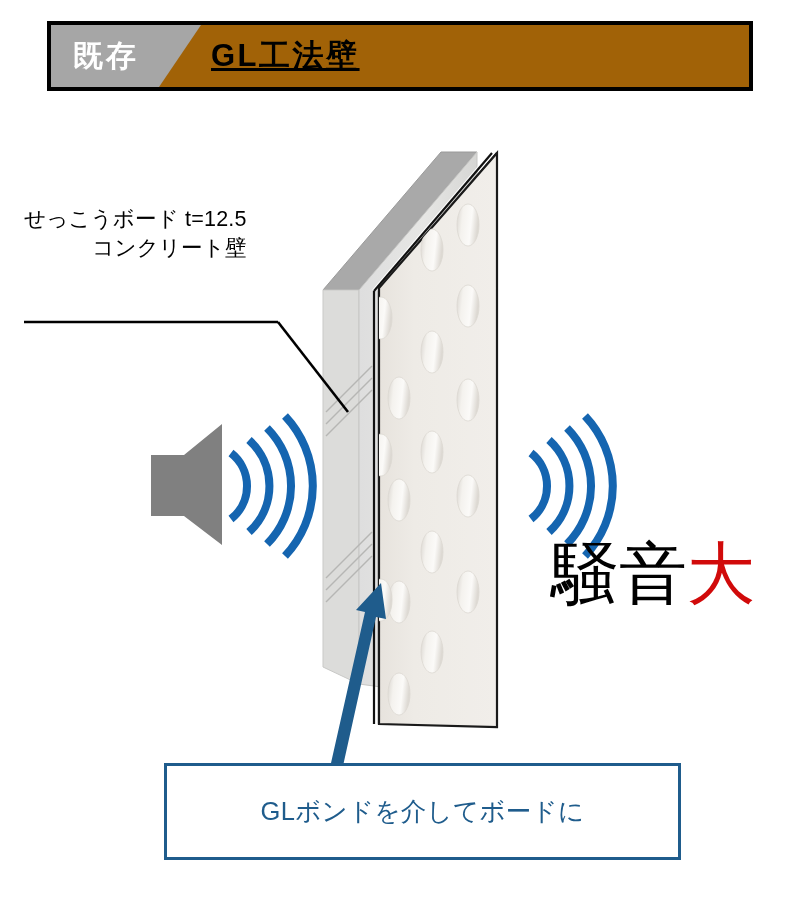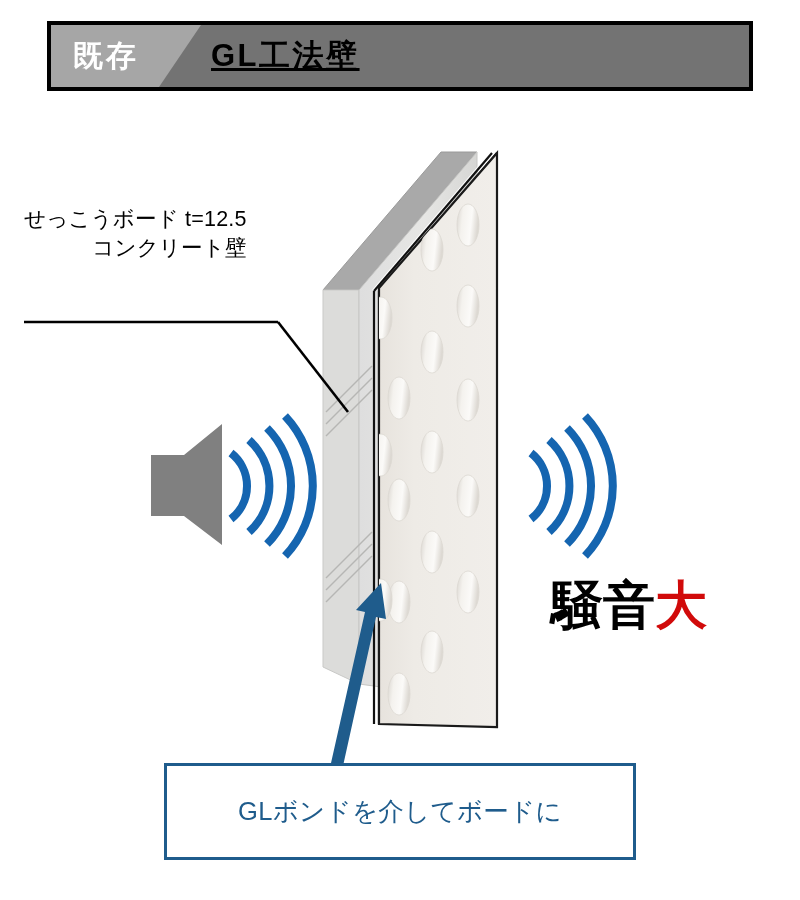--- a/index.html
+++ b/index.html
@@ -18,21 +18,21 @@
 
   
   #header-bar {
     position: absolute;
     left: 47px;
     top: 21px;
     width: 706px;
     height: 70px;
     border: 4px solid #000000;
     box-sizing: border-box;
-    background: #737373;
+    background: #a16207;
     overflow: hidden;
   }
   #header-badge {
     position: absolute;
     left: 0;
     top: 0;
     width: 150px;
     height: 100%;
     background: #a6a6a6;
     clip-path: polygon(0 0, 100% 0, 72% 100%, 0 100%);
@@ -83,36 +83,35 @@
     width: 800px;
     height: 900px;
     pointer-events: none;
   }
 
   
   #noise-label {
     position: absolute;
     left: 551px;
     top: 539px;
-    font-size: 52px;
-    font-weight: bold;
+    font-size: 68px;
+    font-weight: normal;
     line-height: 1;
     letter-spacing: 0px;
     white-space: nowrap;
-    margin-top: 40px;
   }
   #noise-label .noise-word { color: #000000; }
   #noise-label .noise-big { color: #d10a0a; }
 
   
   #callout-box {
     position: absolute;
     left: 164px;
     top: 763px;
-    width: 472px;
+    width: 517px;
     height: 97px;
     border: 3px solid #1f5c8c;
     box-sizing: border-box;
     background: #ffffff;
     display: flex;
     flex-direction: column;
     align-items: center;
     justify-content: center;
   }
   #callout-box .callout-line {

